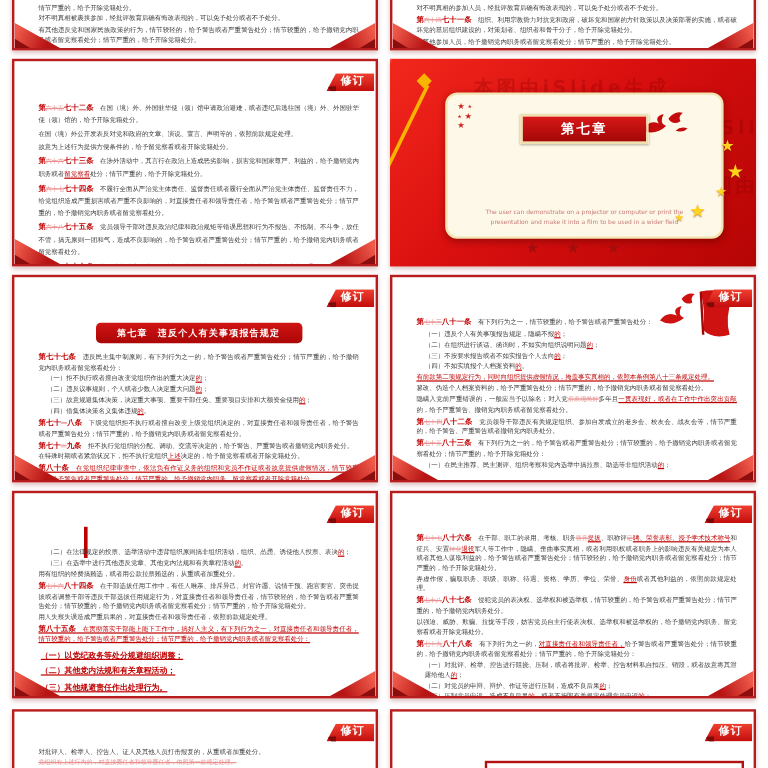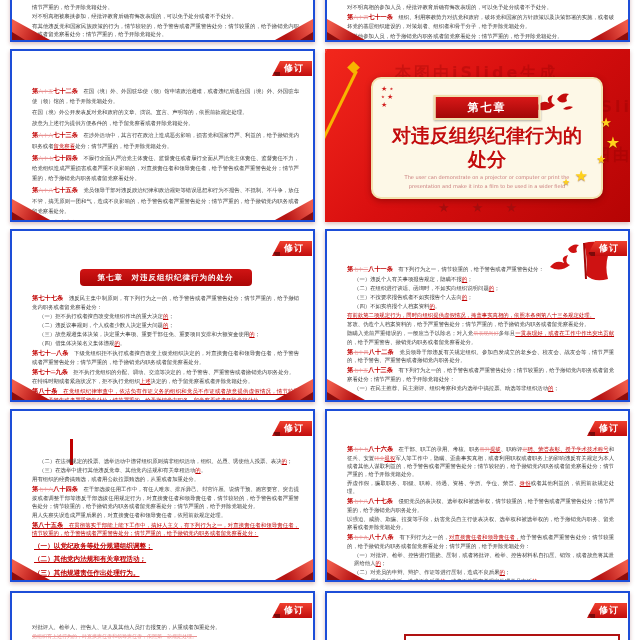--- a/index.html
+++ b/index.html
@@ -4,21 +4,21 @@
 <style>
   html,body{margin:0;padding:0;}
   body{
     width:640px;height:640px;position:relative;overflow:hidden;
     background:#ffffff;
     font-family:"DejaVu Sans","Liberation Sans",sans-serif;
   }
   
   .slide{
     position:absolute;width:305px;height:173px;background:#fff;
-    border:2px solid #1d4ed8;box-sizing:border-box;overflow:hidden;
+    border:2px solid #b91c1c;box-sizing:border-box;overflow:hidden;
     box-shadow:0 2px 4px rgba(130,30,30,.28);
   }
   .col-l{left:10px;}  .col-r{left:325px;}
   .row1{top:-131px;} .row2{top:49px;} .row3{top:229px;} .row4{top:409px;} .row5{top:591px;}
   .corner{position:absolute;bottom:0;width:38px;height:21px;}
   .corner.bl{left:0;background:linear-gradient(115deg,#ef5a4a 10%,#b71414 75%);clip-path:polygon(0 0,100% 100%,0 100%);}
   .corner.br{right:0;background:linear-gradient(245deg,#ef5a4a 10%,#b71414 75%);clip-path:polygon(100% 0,100% 100%,0 100%);}
   .corner.bl::after,.corner.br::after{content:"";position:absolute;bottom:0;width:13px;height:8px;background:#8c0d0d;}
   .corner.bl::after{left:0;clip-path:polygon(0 0,100% 100%,0 100%);}
   .corner.br::after{right:0;clip-path:polygon(100% 0,100% 100%,0 100%);}
@@ -135,35 +135,34 @@
   <div class="ribbon-head"></div>
   <div class="ribbon"></div>
   <div class="card">
     <div class="mini-stars">★ ٭<br>٭ ★<br>★</div>
     <svg class="dove" style="right:26px;top:10px;" width="46" height="30" viewBox="0 0 46 30">
       <path d="M6 20 Q12 10 20 14 Q16 8 24 6 Q20 14 26 16 Q18 24 6 20Z" fill="#c40c0c"></path>
       <path d="M28 10 Q33 3 40 5 Q36 8 38 12 Q32 16 28 10Z" fill="#c40c0c"></path>
       <path d="M34 20 Q38 16 44 18 Q40 22 34 20Z" fill="#c40c0c"></path>
     </svg>
     <div class="chapter-badge">第七章</div>
-    <div class="cover-title">对违反组织纪律行为的处分</div>
     <div class="cover-sub">The user can demonstrate on a projector or computer or print the presentation and make it into a film to be used in a wider field</div>
   </div>
   <span class="gold-star" style="right:18px;top:66px;font-size:13px;">★</span>
   <span class="gold-star" style="right:10px;top:84px;font-size:16px;">★</span>
   <span class="gold-star" style="right:24px;top:104px;font-size:11px;">★</span>
   <span class="gold-star" style="right:42px;top:118px;font-size:15px;">★</span>
   <span class="gold-star" style="right:60px;top:128px;font-size:9px;">★</span>
   <div class="cover-stars">★ ★ ★</div>
 </div>
 
 <div class="slide col-l row3 pad-r3l">
   <span class="rev-badge">修订</span>
   <div class="body">
-      <div class="pill">第七章　对违反组织纪律行为的处分</div>
+      <div class="pill">第七章　违反个人有关事项报告规定</div>
       <p class="para"><span class="seg-r">第七十七条</span><span class="seg-n">　违反民主集中制原则，有下列行为之一的，给予警告或者严重警告处分；情节严重的，给予撤销党内职务或者留党察看处分：</span></p>
       <p class="para item"><span class="seg-n">（一）拒不执行或者擅自改变党组织作出的重大决定</span><span class="seg-u">的</span><span class="seg-n">；</span></p>
       <p class="para item"><span class="seg-n">（二）违反议事规则，个人或者少数人决定重大问题</span><span class="seg-u">的</span><span class="seg-n">；</span></p>
       <p class="para item"><span class="seg-n">（三）故意规避集体决策，决定重大事项、重要干部任免、重要项目安排和大额资金使用</span><span class="seg-u">的</span><span class="seg-n">；</span></p>
       <p class="para item"><span class="seg-n">（四）借集体决策名义集体违规</span><span class="seg-u">的</span><span class="seg-n">。</span></p>
       <p class="para"><span class="seg-r">第七十</span><span class="seg-s">一</span><span class="seg-r">八条</span><span class="seg-n">　下级党组织拒不执行或者擅自改变上级党组织决定的，对直接责任者和领导责任者，给予警告或者严重警告处分；情节严重的，给予撤销党内职务或者留党察看处分。</span></p>
       <p class="para"><span class="seg-r">第七十</span><span class="seg-s">二</span><span class="seg-r">九条</span><span class="seg-n">　拒不执行党组织的分配、调动、交流等决定的，给予警告、严重警告或者撤销党内职务处分。</span></p>
       <p class="para"><span class="seg-n">在特殊时期或者紧急状况下，拒不执行党组织</span><span class="seg-u">上述</span><span class="seg-n">决定的，给予留党察看或者开除党籍处分。</span></p>
       <p class="para"><span class="seg-ub">第八十条</span><span class="seg-u">　在党组织纪律审查中，依法负有作证义务的组织和党员不作证或者故意提供虚假情况，情节较重的，给予警告或者严重警告处分；情节严重的，给予撤销党内职务、留党察看或者开除党籍处分。</span></p>
     </div>

